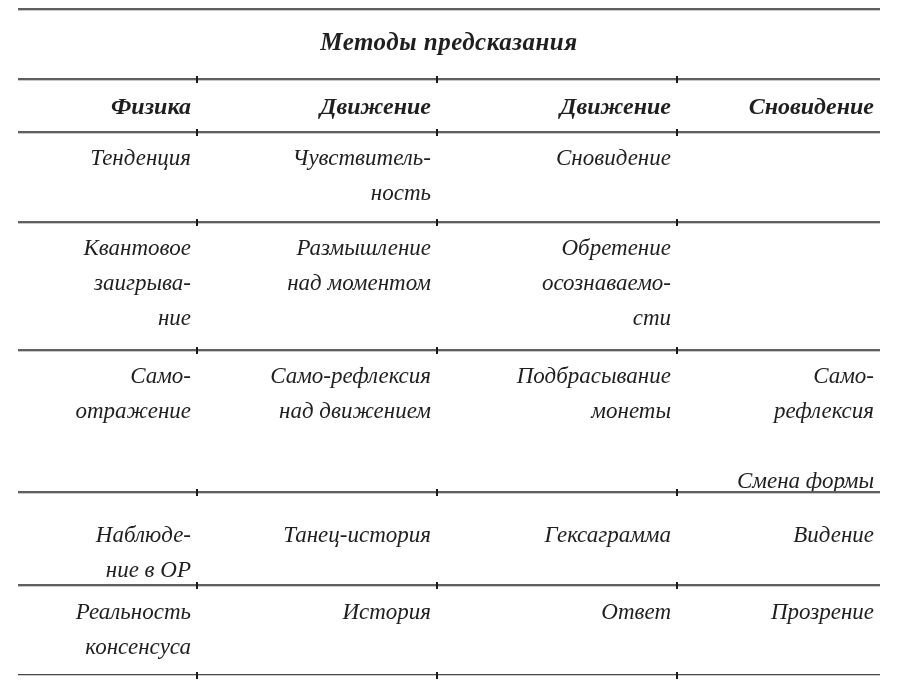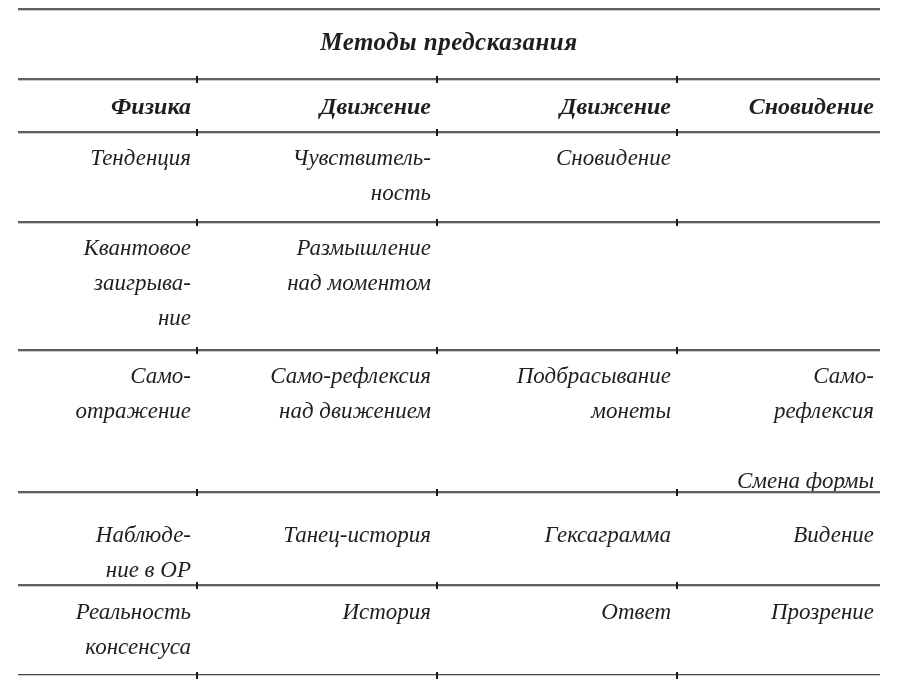--- a/index.html
+++ b/index.html
@@ -112,20 +112,23 @@
     <i class="tick t2"></i>
     <i class="tick t3"></i>
   </div>
 
   <div class="row" style="top:230px">
     <div class="cell">Квантовое
 заигрыва-
 ние</div>
     <div class="cell">Размышление
 над моментом</div>
+    <div class="cell">Обретение
+осознаваемо-
+сти</div>
   </div>
 
   <div class="rule" style="top:349px">
     <i class="tick t1"></i>
     <i class="tick t2"></i>
     <i class="tick t3"></i>
   </div>
 
   <div class="row" style="top:358px">
     <div class="cell">Само-

